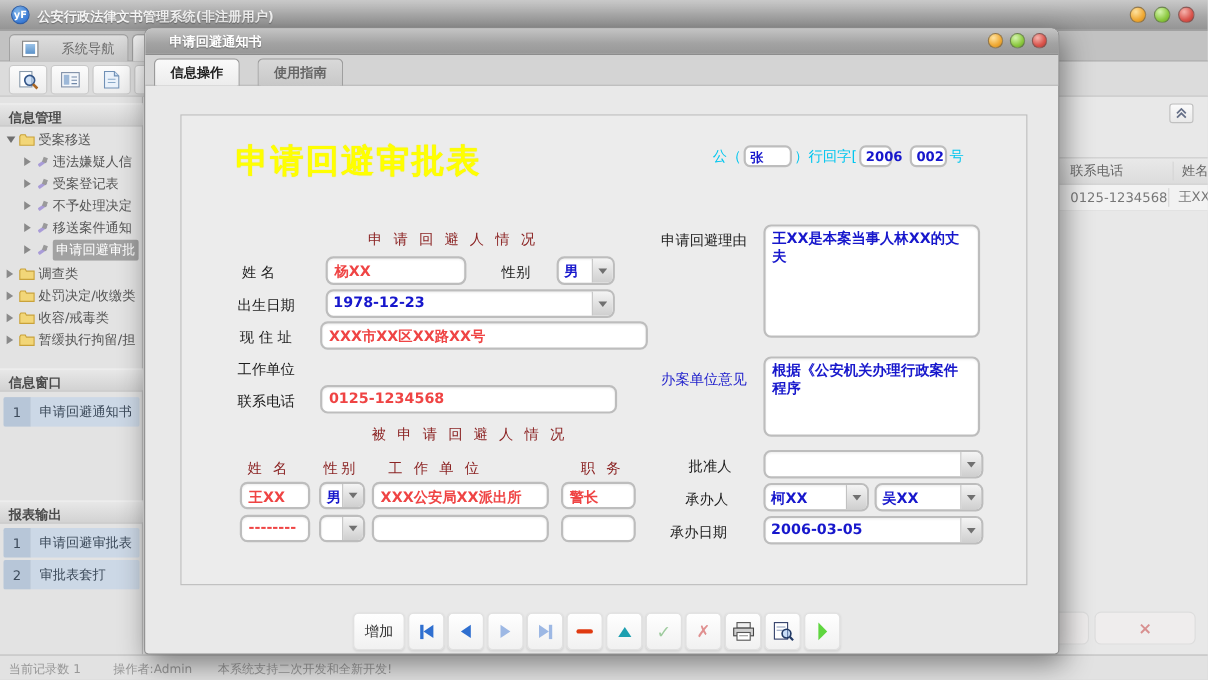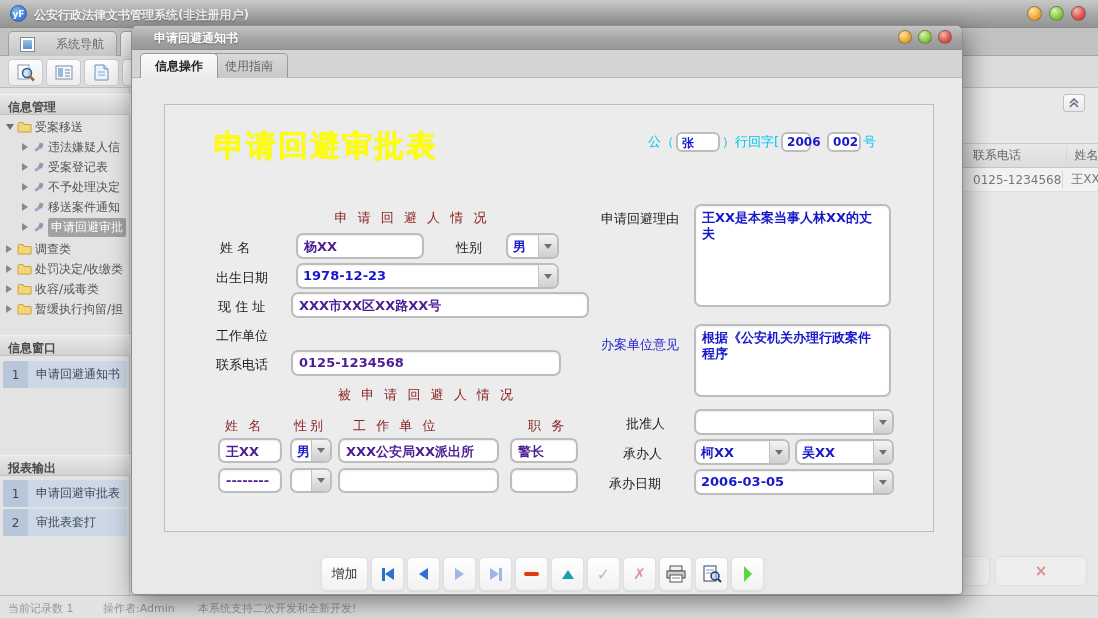--- a/index.html
+++ b/index.html
@@ -96,21 +96,21 @@
     text-shadow:0 0 1px #e8e800; }
   .docno { left:516px; top:106px; display:flex; align-items:center; gap:2px; font-size:13px; position:absolute; }
   .docno .cy { color:#00c6ef; }
   .mini-input { height:20px; border:2px solid #bdbdbd; border-radius:6px; background:#fff;
     color:#1717cc; font-size:12px; font-weight:bold; padding:1px 4px; }
 
   .flabel { position:absolute; font-size:13px; color:#1c1c1c; white-space:nowrap; }
   .flabel.red { color:#8b2323; letter-spacing:3px; }
   .flabel.blue { color:#2323cc; }
   .fvalue-box { position:absolute; height:26px; border:2px solid #bdbdbd; border-radius:7px; background:#fff;
-    color:#4c1d95; font-size:13px; font-weight:bold; padding:3px 6px; white-space:nowrap; overflow:hidden;
+    color:#ef4444; font-size:13px; font-weight:bold; padding:3px 6px; white-space:nowrap; overflow:hidden;
     box-shadow:inset 0 1px 2px rgba(0,0,0,.07); }
   .dropdown { position:absolute; height:26px; border:2px solid #bdbdbd; border-radius:7px; background:#fff;
     display:flex; align-items:stretch; overflow:hidden; box-shadow:inset 0 1px 2px rgba(0,0,0,.07); }
   .dropdown .val { flex:1; color:#1717cc; font-size:13px; font-weight:bold; padding:3px 5px; white-space:nowrap; overflow:hidden; }
   .dropdown .btn { width:19px; background:linear-gradient(#f4f4f4,#cfcfcf); border-left:1px solid #c2c2c2;
     display:flex; align-items:center; justify-content:center; }
   .dd-arrow { width:0; height:0; border:4px solid transparent; border-top:5px solid #707070; margin-top:4px; }
   .textarea-box { position:absolute; border:2px solid #bdbdbd; border-radius:7px; background:#fff;
     color:#1717cc; font-size:13px; font-weight:bold; padding:4px 6px; line-height:16px; overflow:hidden;
     box-shadow:inset 0 1px 2px rgba(0,0,0,.07); }
@@ -317,21 +317,21 @@
   <div class="abs dlg-titlebar">
     <div class="abs dlg-title">申请回避通知书</div>
     <div class="dlg-winbtns">
       <div class="wbtn o"></div>
       <div class="wbtn g"></div>
       <div class="wbtn r"></div>
     </div>
   </div>
   <div class="abs dlg-tabs">
     <div class="dtab active" style="left:8px;">信息操作</div>
-    <div class="dtab idle" style="left:78px;">使用指南</div>
+    <div class="dtab idle" style="left:102px;font-weight:bold;">使用指南</div>
   </div>
 
   <div class="abs panel"></div>
 
   <div class="abs form-title">申请回避审批表</div>
 
   <div class="docno">
     <span class="cy">公（</span>
     <span class="mini-input" style="width:44px;">张</span>
     <span class="cy">）行回字[</span>

